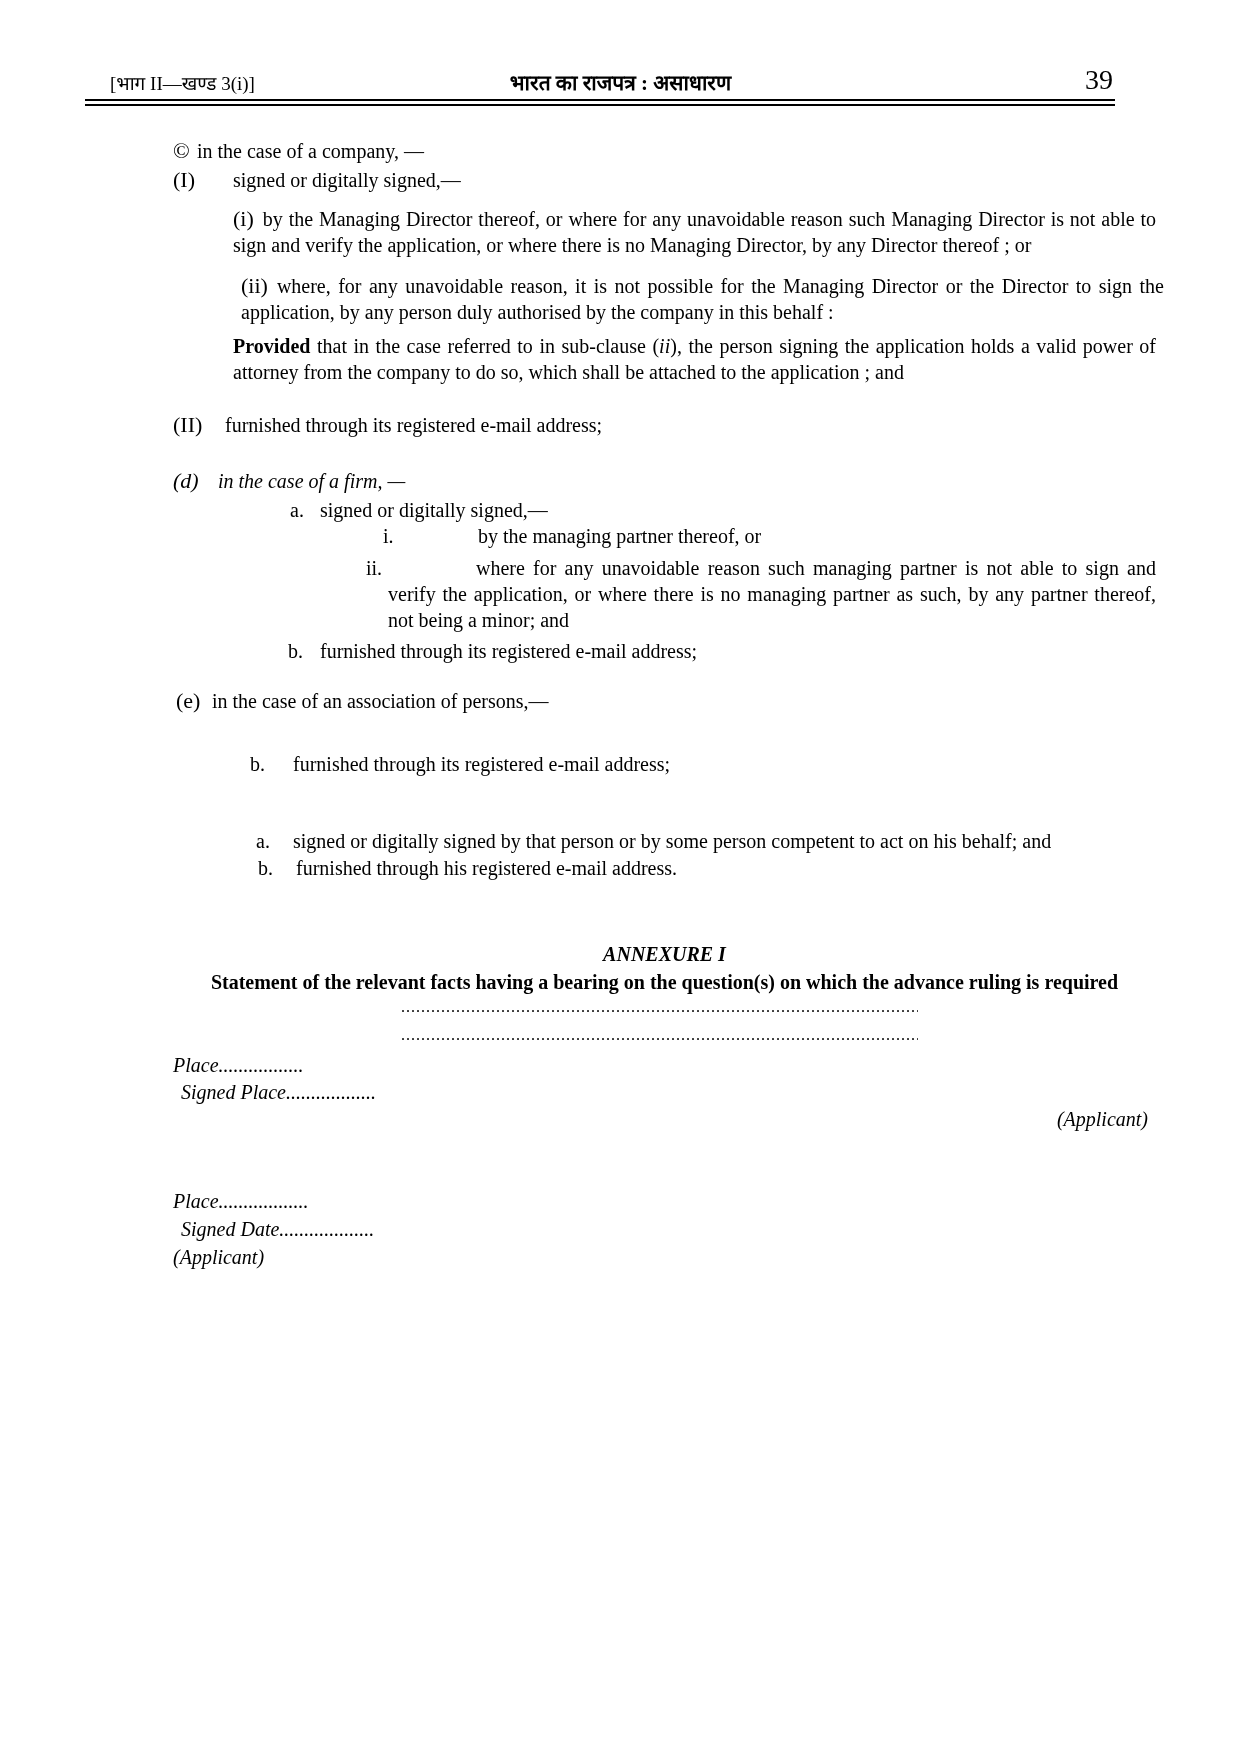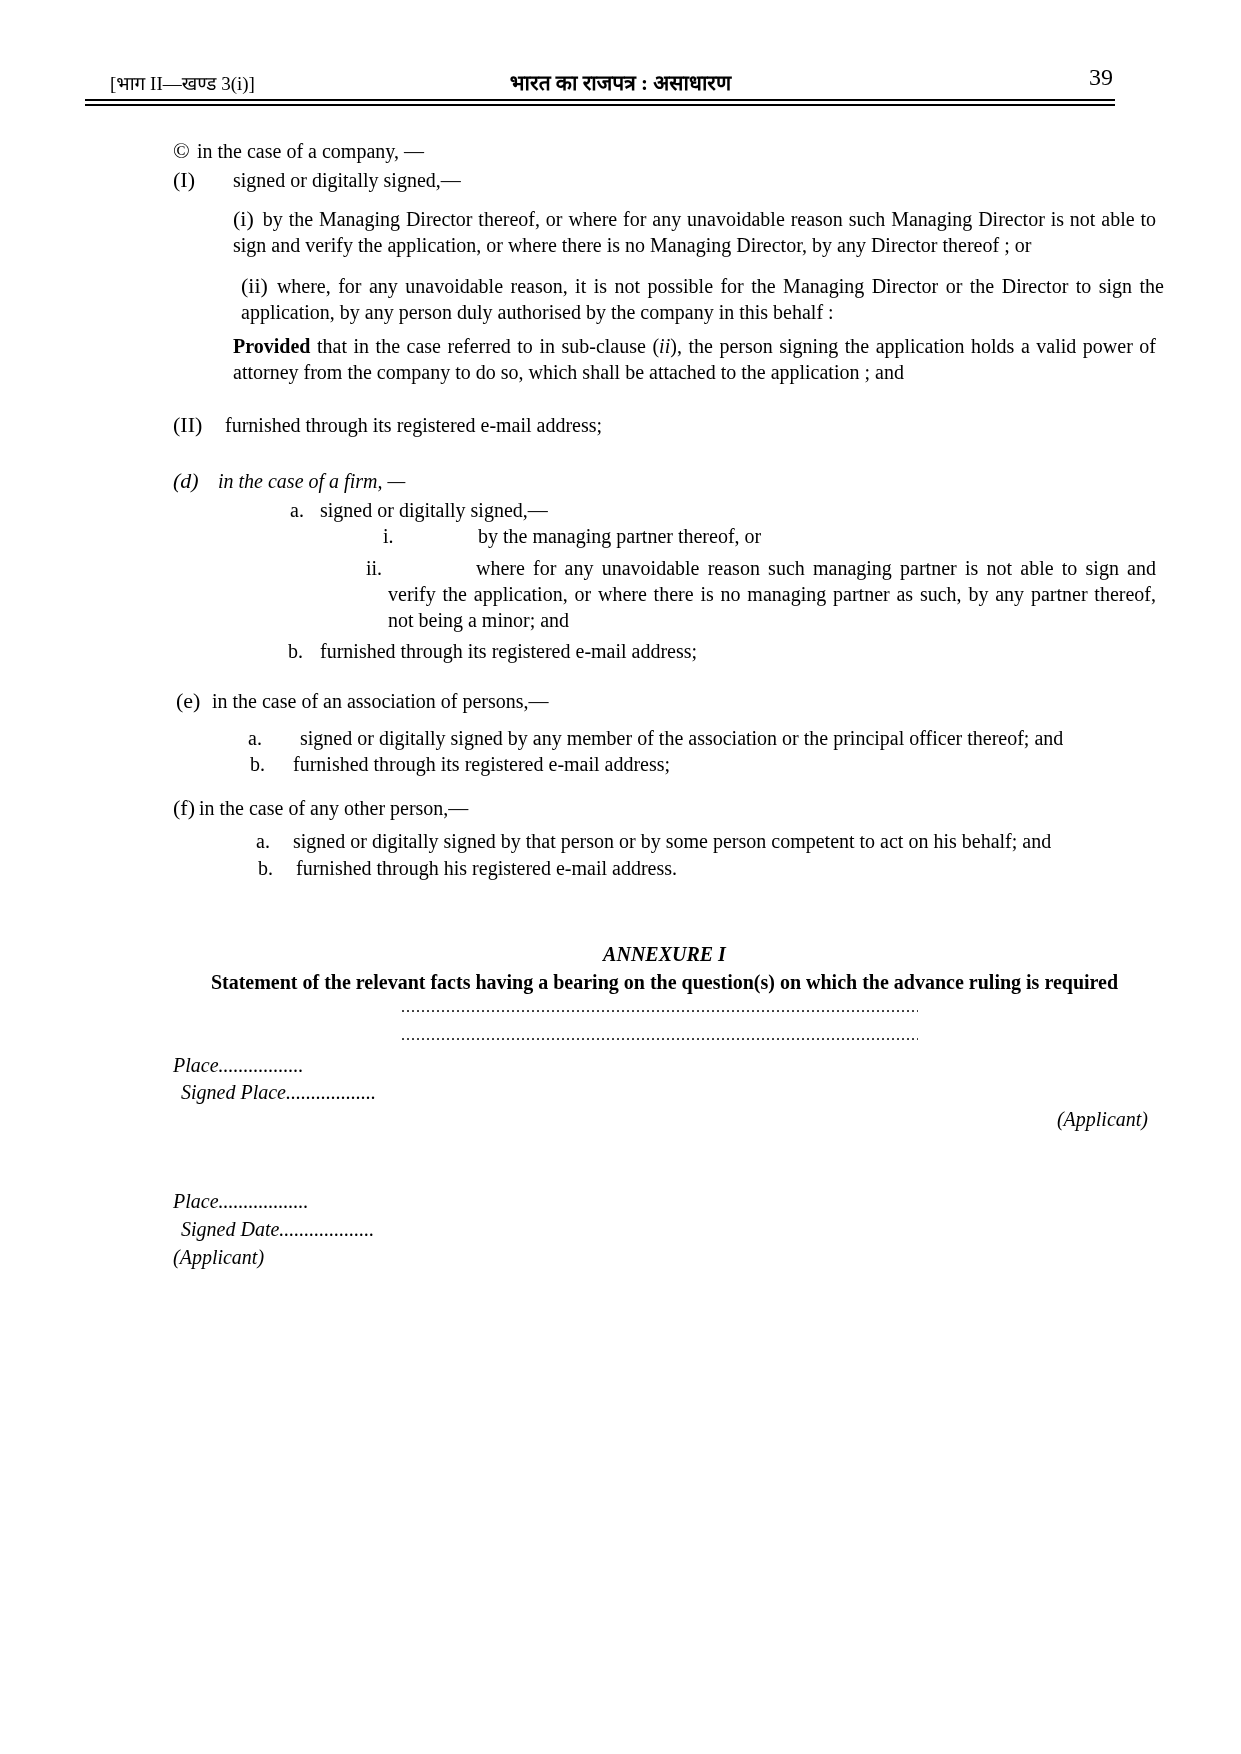--- a/index.html
+++ b/index.html
@@ -9,21 +9,21 @@
     margin:0 auto;
     background:#ffffff;
     font-family:"Liberation Serif","DejaVu Serif",serif;
     font-size:20px;
     color:#000;
     overflow:hidden;
   }
   
   .hdr-left   { position:absolute; left:110px; top:70px; font-size:19px; font-family:"Liberation Serif","DejaVu Sans",serif; }
   .hdr-center { position:absolute; left:0; top:68px; width:1241px; text-align:center; font-size:21px; font-weight:bold; font-family:"Liberation Serif","DejaVu Sans",serif; }
-  .hdr-right  { position:absolute; right:128px; top:64px; font-size:24px; }
+  .hdr-right  { position:absolute; right:128px; top:64px; font-size:28px; }
   .dbl-rule   { position:absolute; left:85px; top:99px; width:1030px; height:3px;
                 border-top:2px solid #000; border-bottom:2px solid #000; }
   
   .content { position:absolute; left:130px; top:0; width:983px;margin-left:43px; }
   .row  { position:absolute; left:0; width:983px; line-height:26px; }
   .just { text-align:justify; }
   .lbl  { display:inline-block; }
   .blbl { font-size:22px; line-height:26px; }
   .it   { font-style:italic; }
 
@@ -127,31 +127,25 @@
     </div>
 
     <div class="row" id="r-db">
       <span class="lbl w32">b.</span><span>furnished through its registered e-mail address;</span>
     </div>
 
     <div class="row" id="r-e">
       <span class="lbl w36 blbl">(e)</span><span>in the case of an association of persons,—</span>
     </div>
 
-    <div class="row" id="r-ea">
-      <span class="lbl wa52">a.</span><span>signed or digitally signed by any member of the association or the principal officer thereof; and</span>
-    </div>
 
     <div class="row" id="r-eb">
       <span class="lbl w43">b.</span><span>furnished through its registered e-mail address;</span>
     </div>
 
-    <div class="row" id="r-f">
-      <span class="lbl w26 blbl">(f)</span><span>in the case of any other person,—</span>
-    </div>
 
     <div class="row" id="r-fa">
       <span class="lbl w37">a.</span><span>signed or digitally signed by that person or by some person competent to act on his behalf; and</span>
     </div>
 
     <div class="row" id="r-fb">
       <span class="lbl w38">b.</span><span>furnished through his registered e-mail address.</span>
     </div>
 
     <div class="row" id="r-annex">ANNEXURE I</div>

